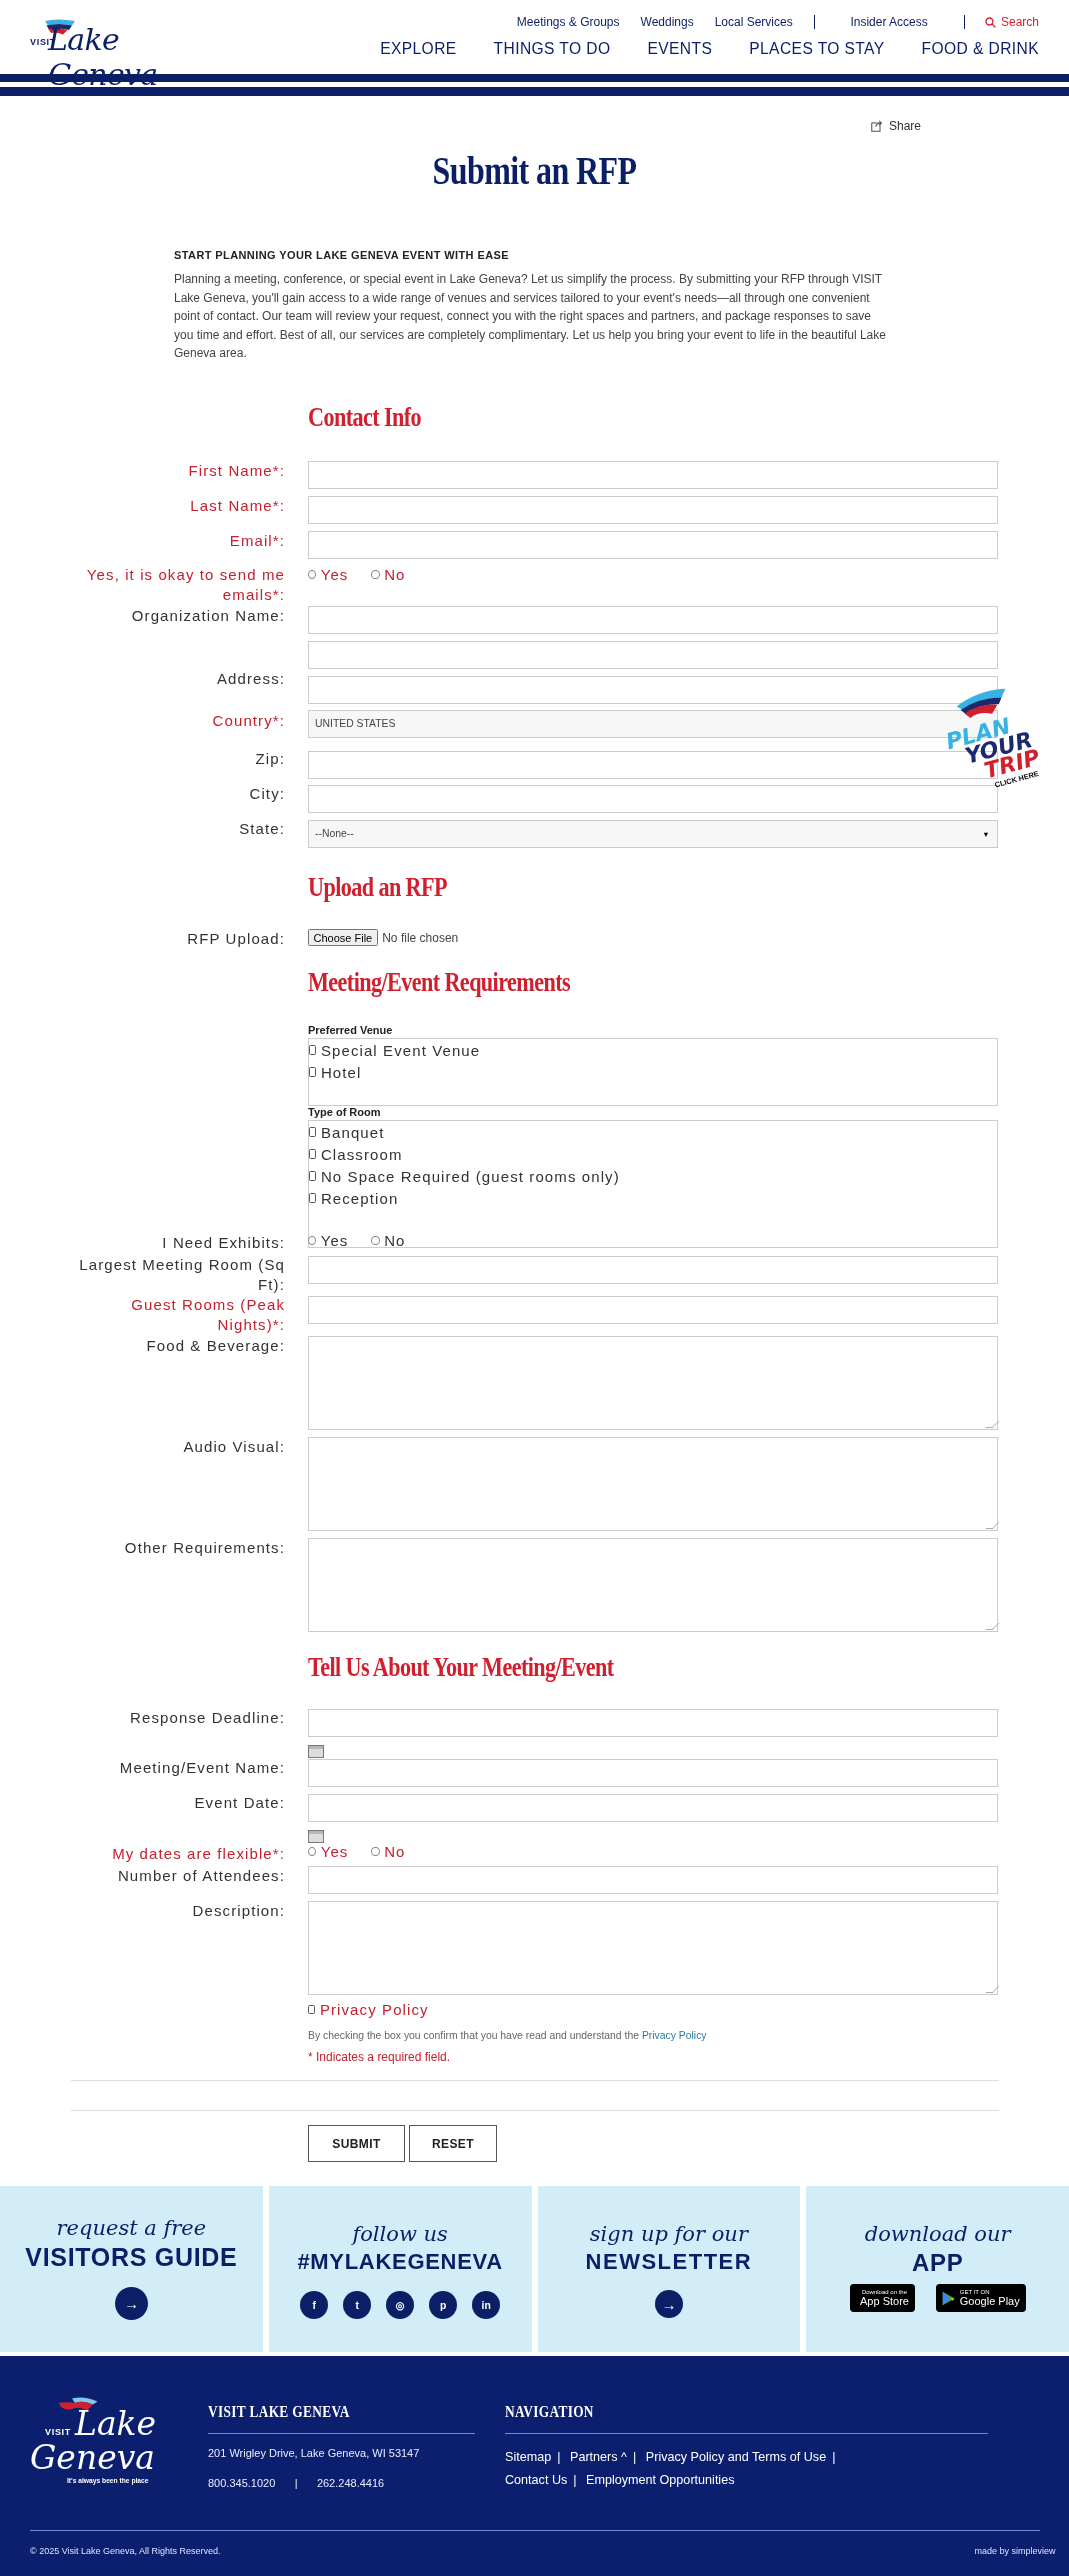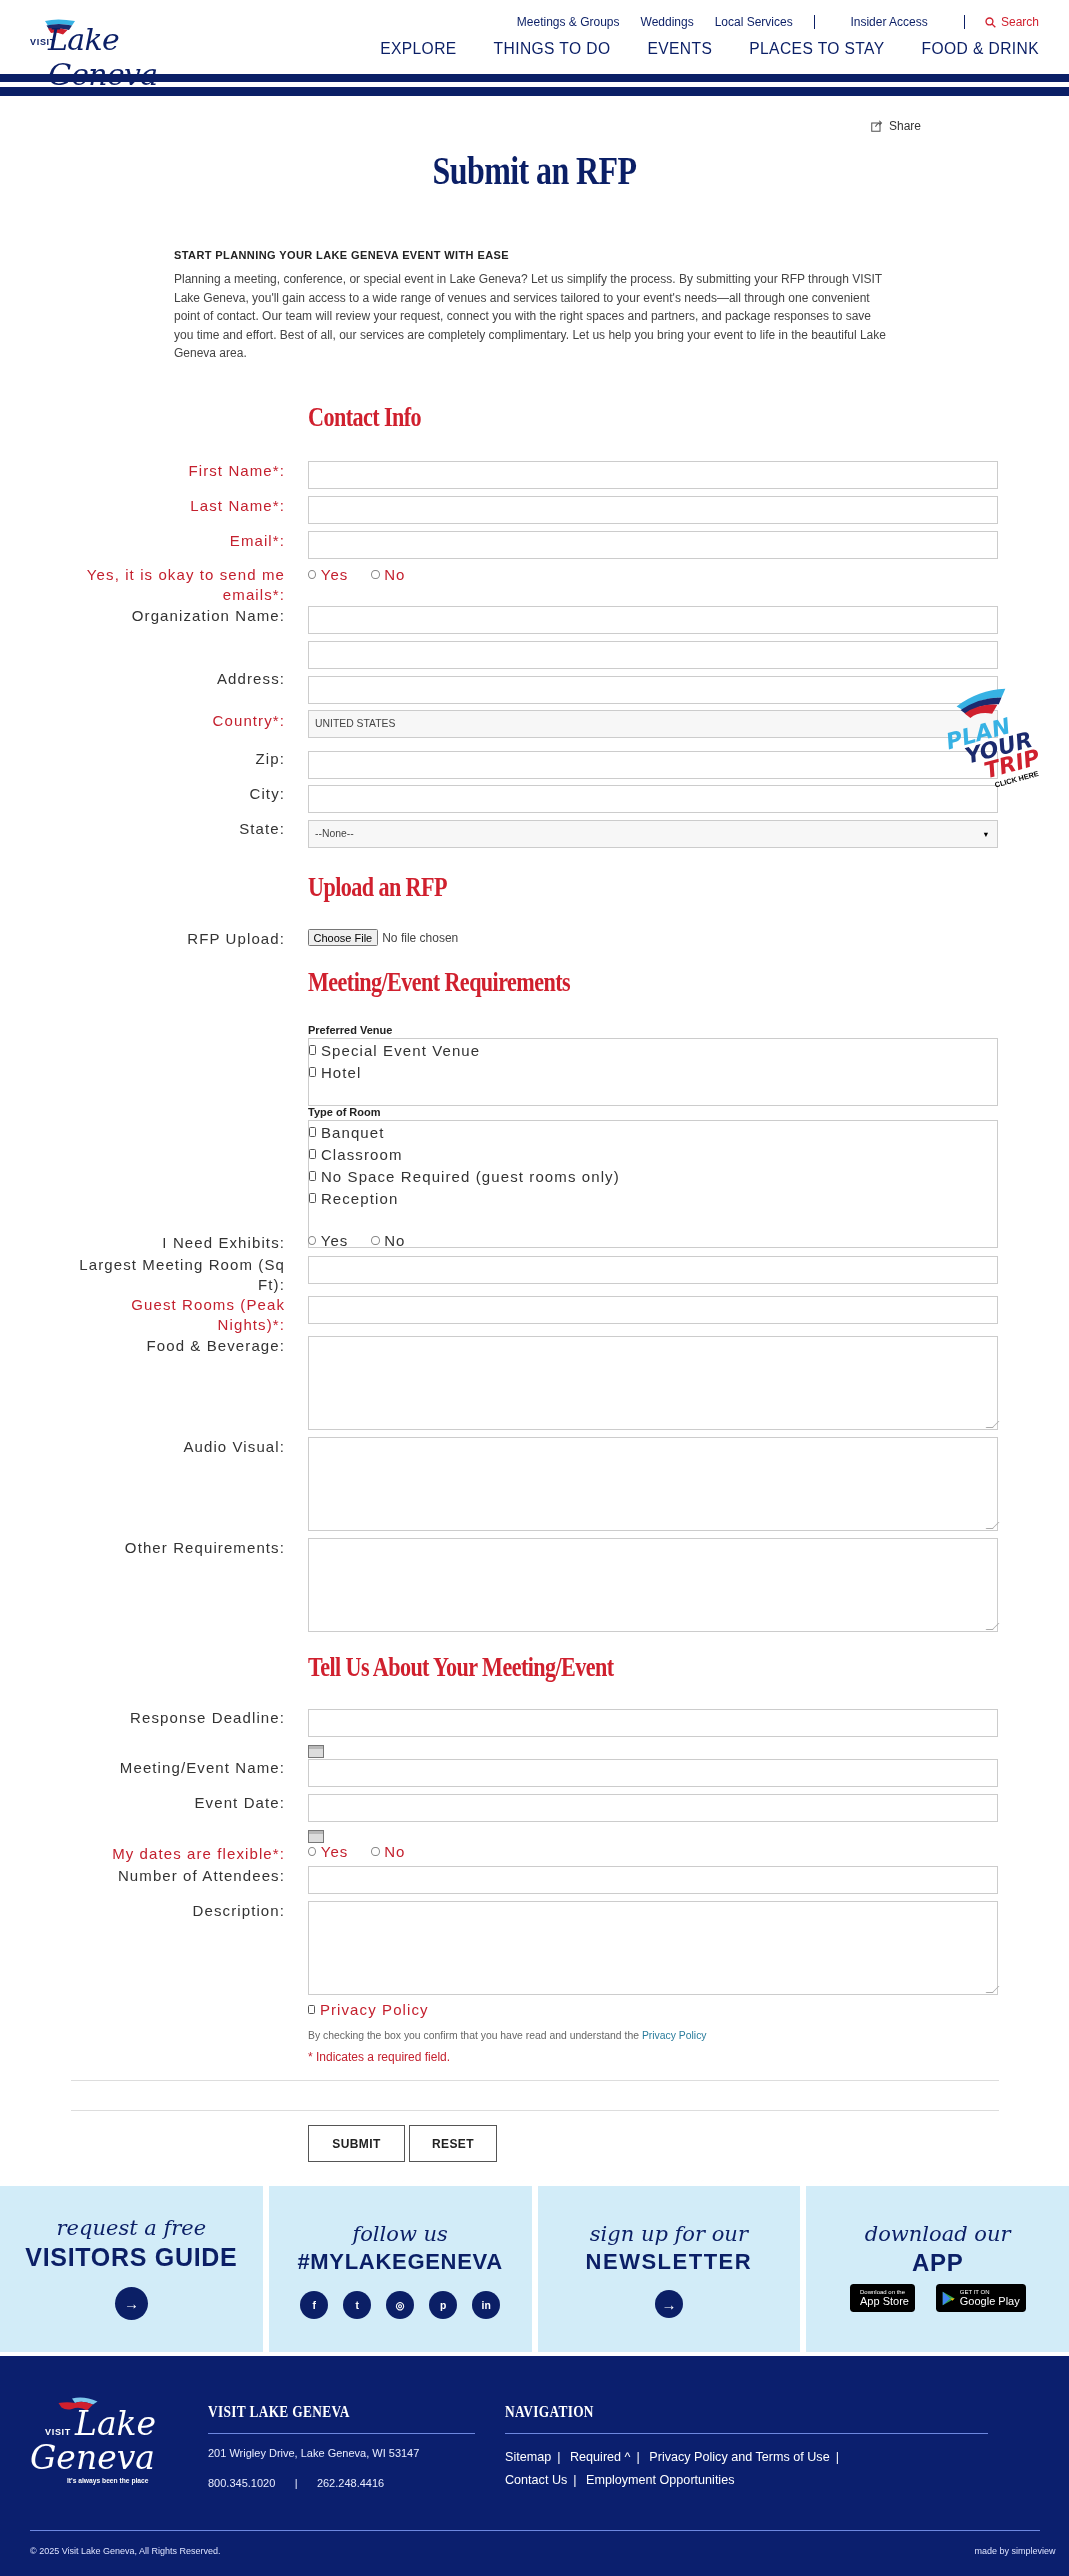--- a/index.html
+++ b/index.html
@@ -357,21 +357,21 @@
         <span>→</span>
       </div>
   </div>
   <div class="cta">
     <div class="wave"></div>
     <div class="script" style="margin-top:36px">download our</div>
     <div class="big" style="font-size:24px">APP</div>
     <div class="stores">
       <a class="store">
         <span style="font-size:15px"></span>
-        <span style="text-align:left"><small>Download on the</small><span>App Store</span></span>
+        <span style="text-align:center"><small>Download on the</small><span>App Store</span></span>
       </a>
       <a class="store">
         <svg width="13.4" height="15" viewBox="0 0 18 20">
             <path d="M1 1 L17 10 L1 19Z" fill="#34a853"></path>
             <path d="M1 1 L11 10 L1 19Z" fill="#4285f4"></path>
             <path d="M11 10 L17 10 L14 13Z" fill="#fbbc05"></path>
           </svg>
         <span style="text-align:left"><small>GET IT ON</small><span>Google Play</span></span>
       </a>
     </div>
@@ -396,21 +396,21 @@
   <p class="f-text" style="left:208px;top:121px">
     <a>800.345.1020</a>
     <span style="margin:0 16.3px">|</span>
     <a>262.248.4416</a>
   </p>
 
   <h4 class="f-col-title" style="left:505px;top:46px">NAVIGATION</h4>
   <div class="f-rule" style="left:505px;top:77px;width:483px"></div>
   <div class="f-links">
     <a>Sitemap</a><span class="pipe">|</span>
-    <a><span>Required</span> <span>^</span></a><span class="pipe">|</span>
+    <a><span>Partners</span> <span>^</span></a><span class="pipe">|</span>
     <a>Privacy Policy and Terms of Use</a><span class="pipe">|</span><br>
     <a>Contact Us</a><span class="pipe">|</span>
     <a>Employment Opportunities</a>
   </div>
 
   <div class="f-rule" style="left:30px;top:174px;width:1010px"></div>
   <p class="f-copy">© 2025 Visit Lake Geneva, All Rights Reserved.</p>
   <a class="f-made">made by simpleview</a>
 </footer>
 

